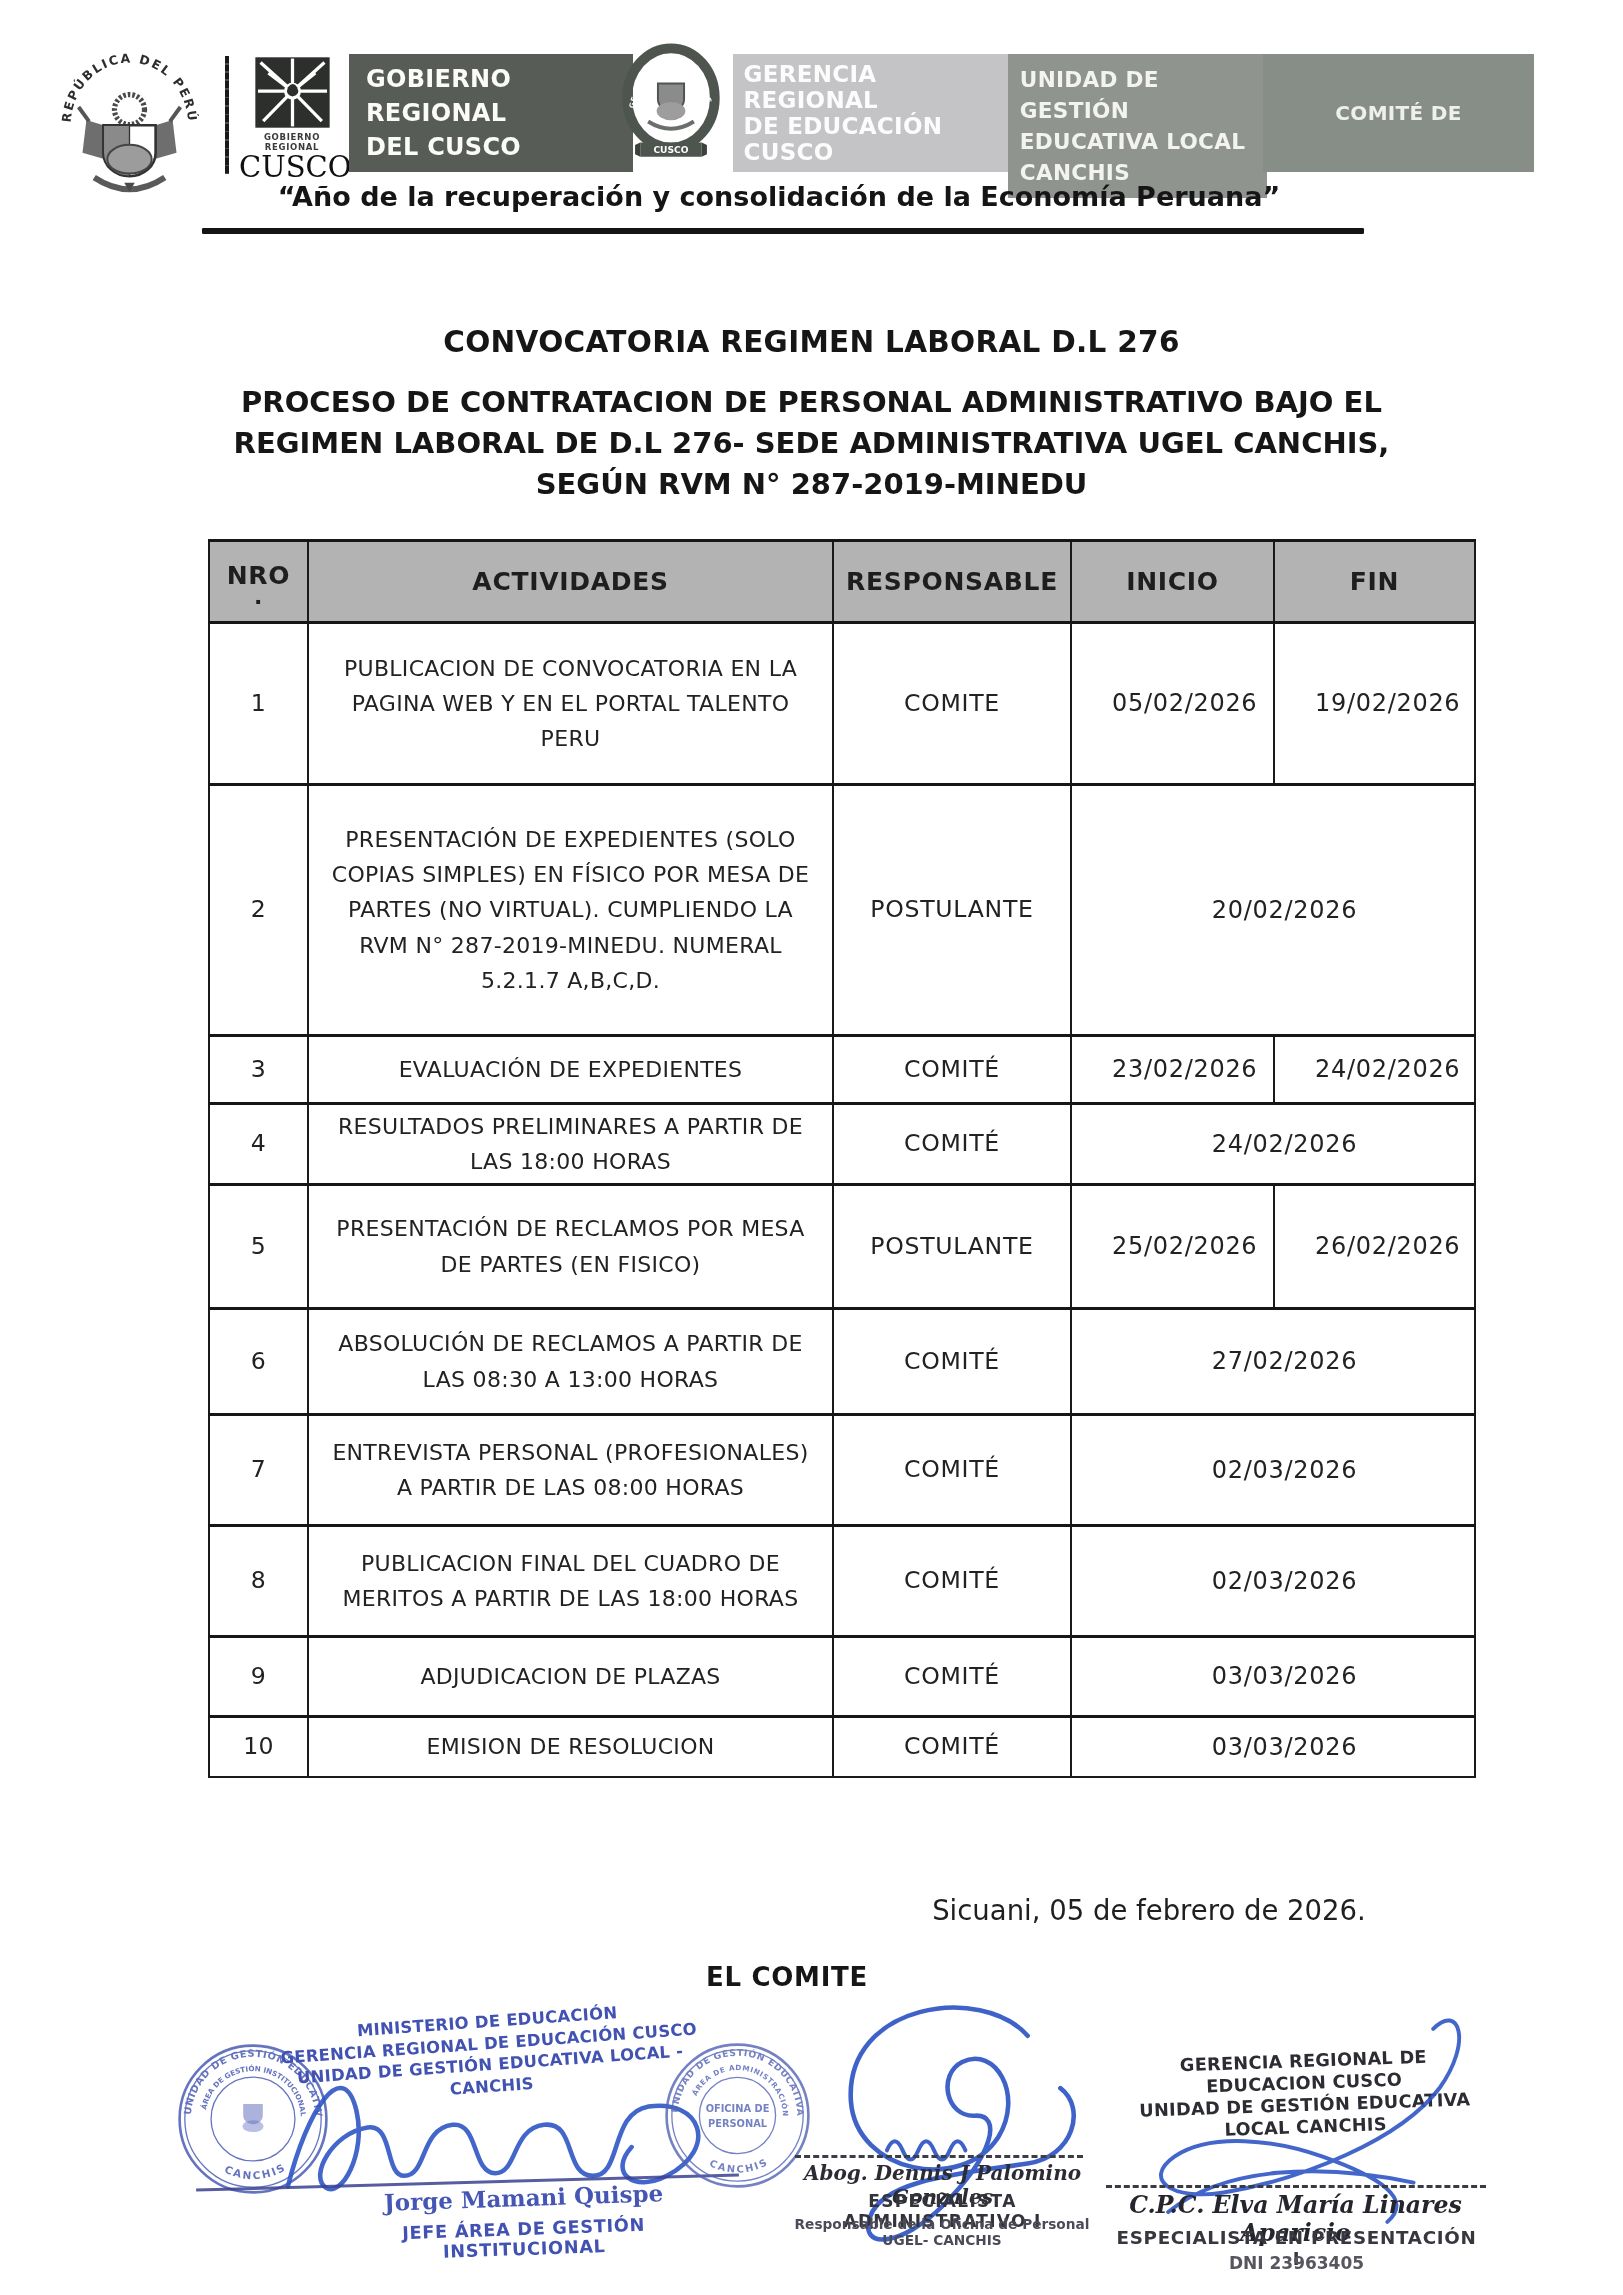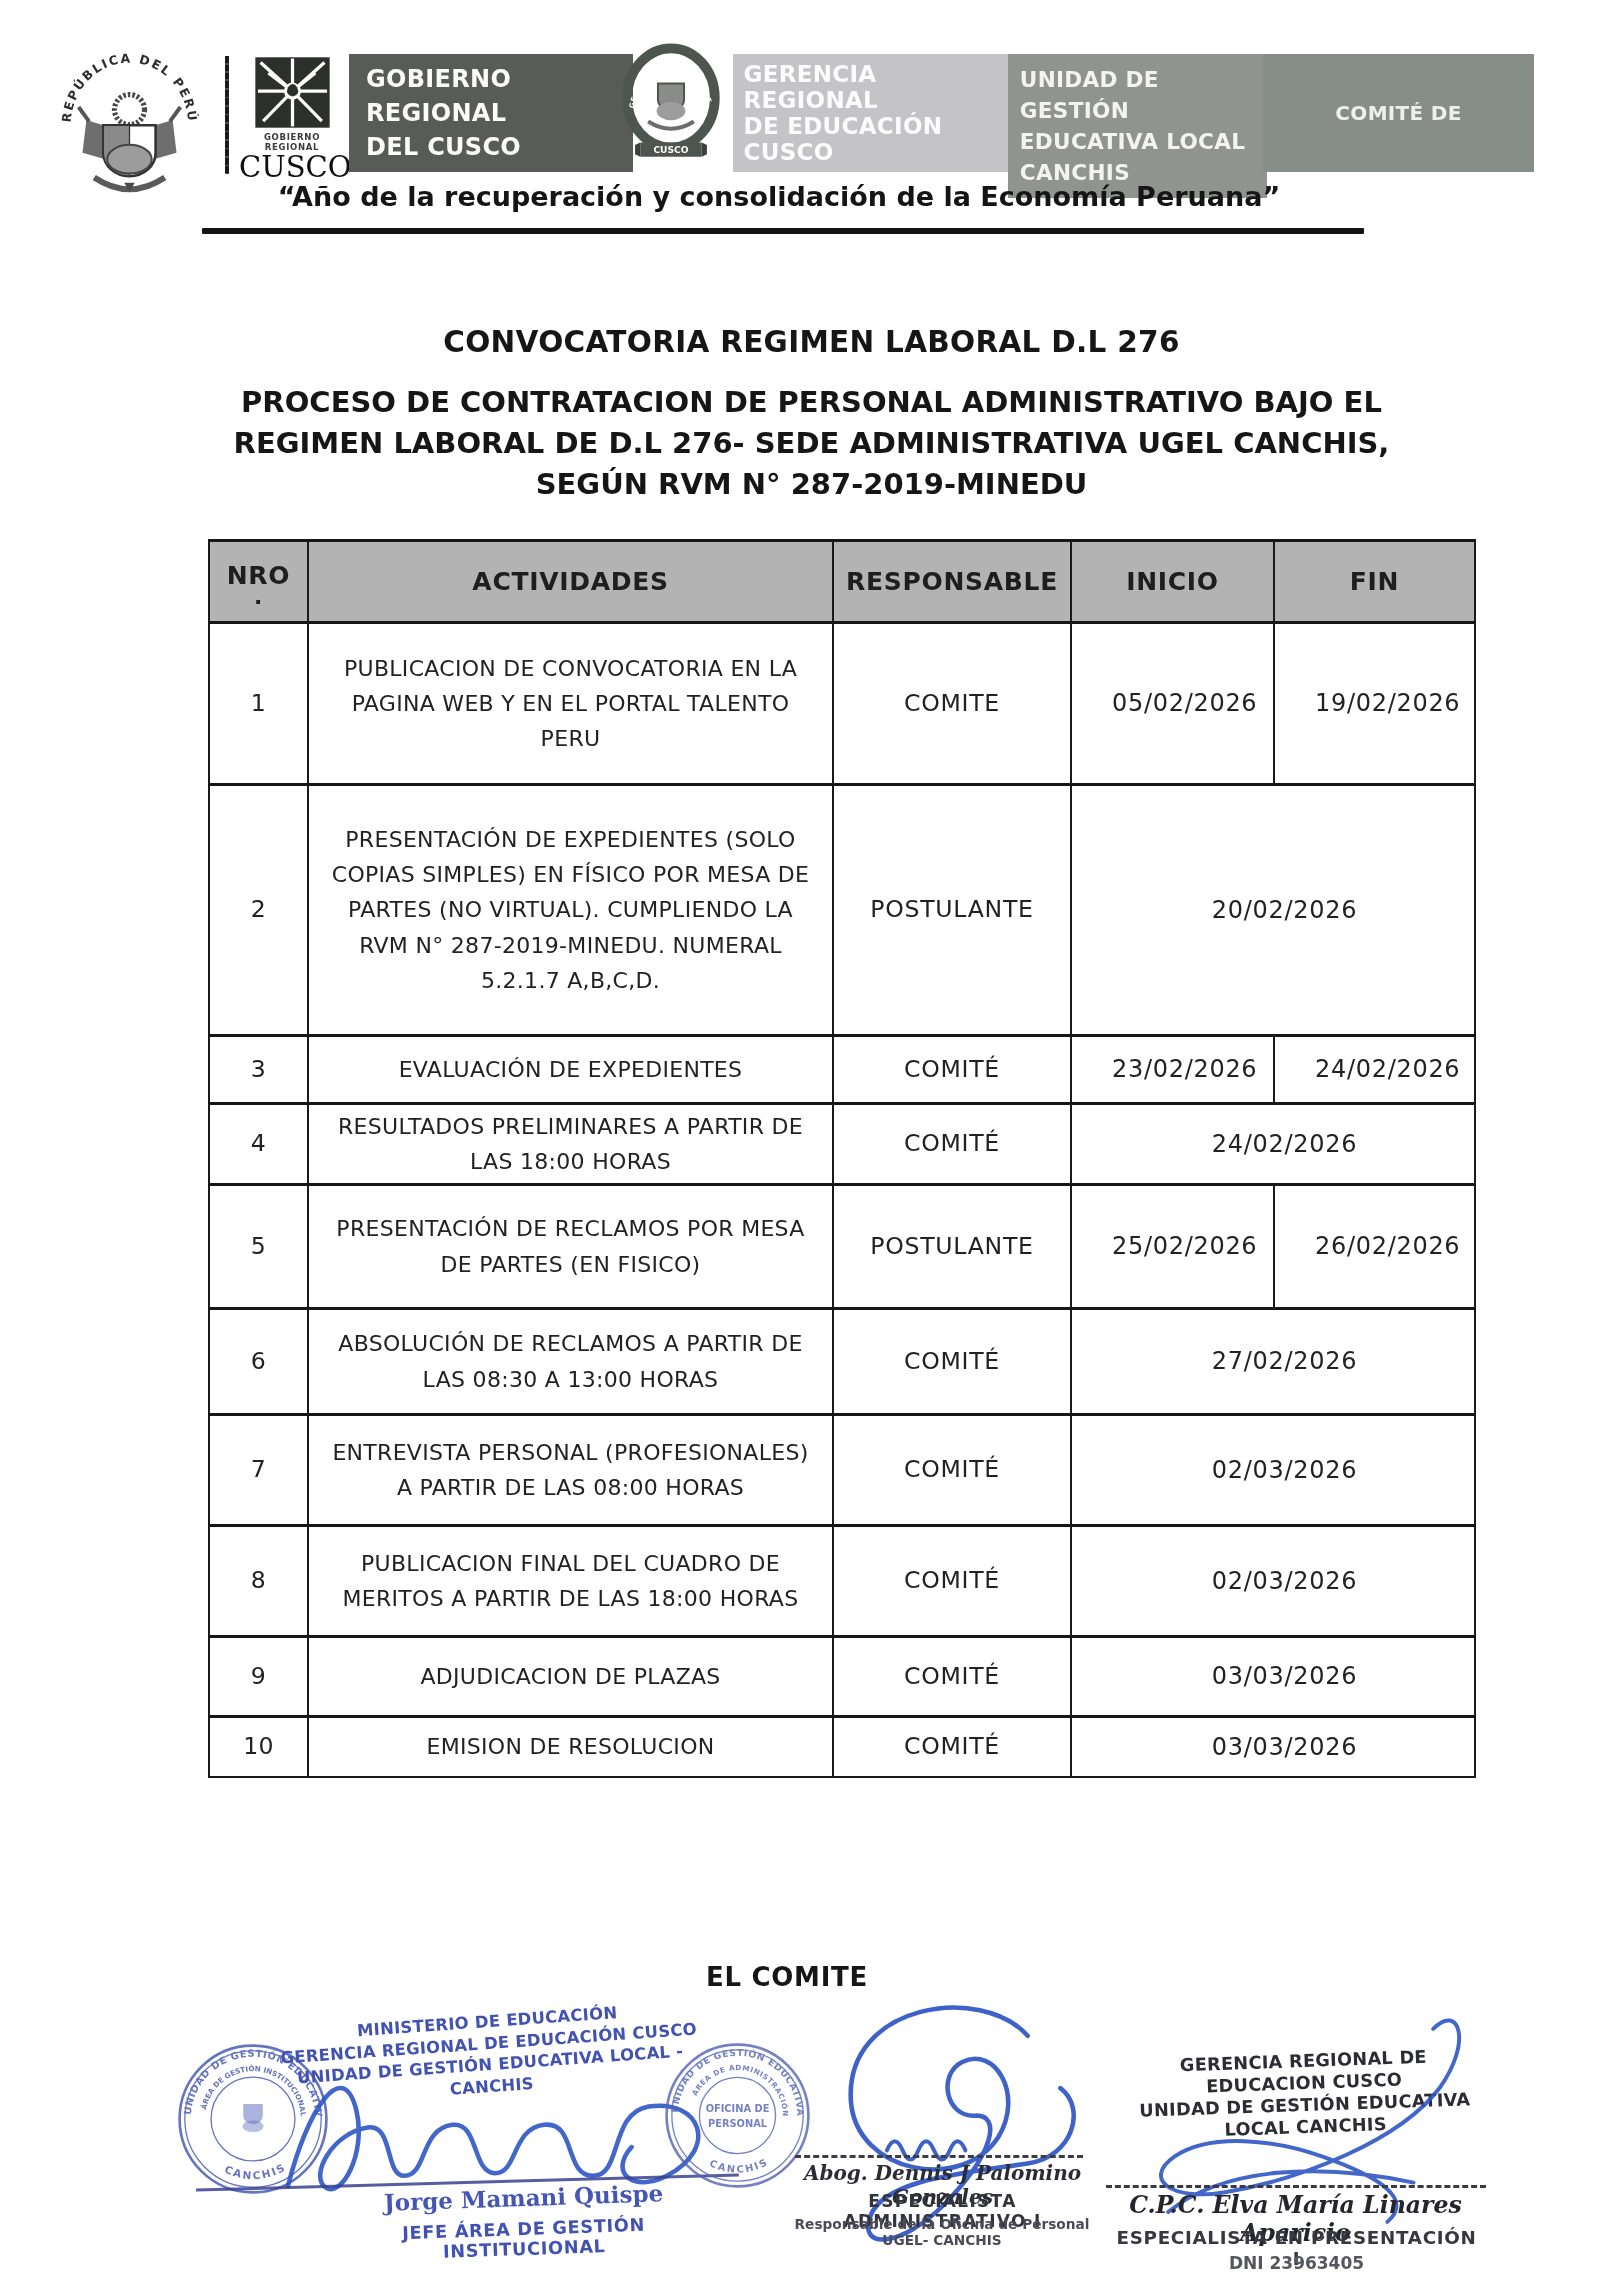--- a/index.html
+++ b/index.html
@@ -241,20 +241,21 @@
     </tr>
     <tr style="height:60px">
       <td class="nro">10</td>
       <td>EMISION DE RESOLUCION</td>
       <td class="resp">COMITÉ</td>
       <td class="date" colspan="2">03/03/2026</td>
     </tr>
   </tbody>
     </table>
 
+  <div class="abs dateline">Sicuani, 05 de febrero de 2026.</div>
   <div class="abs committee">EL COMITE</div>
 
   <svg class="abs" style="left:175px;top:2041px;opacity:.85;" width="156" height="156" viewBox="0 0 238 238">
     <g stroke="#4b5cb5" fill="none">
       <circle cx="119" cy="119" r="112" stroke-width="4"></circle>
       <circle cx="119" cy="119" r="104" stroke-width="2"></circle>
       <circle cx="119" cy="119" r="64" stroke-width="2"></circle>
     </g>
     <defs>
       <path id="lsTop" d="M 24,119 A 95,95 0 0 1 214,119"></path>

